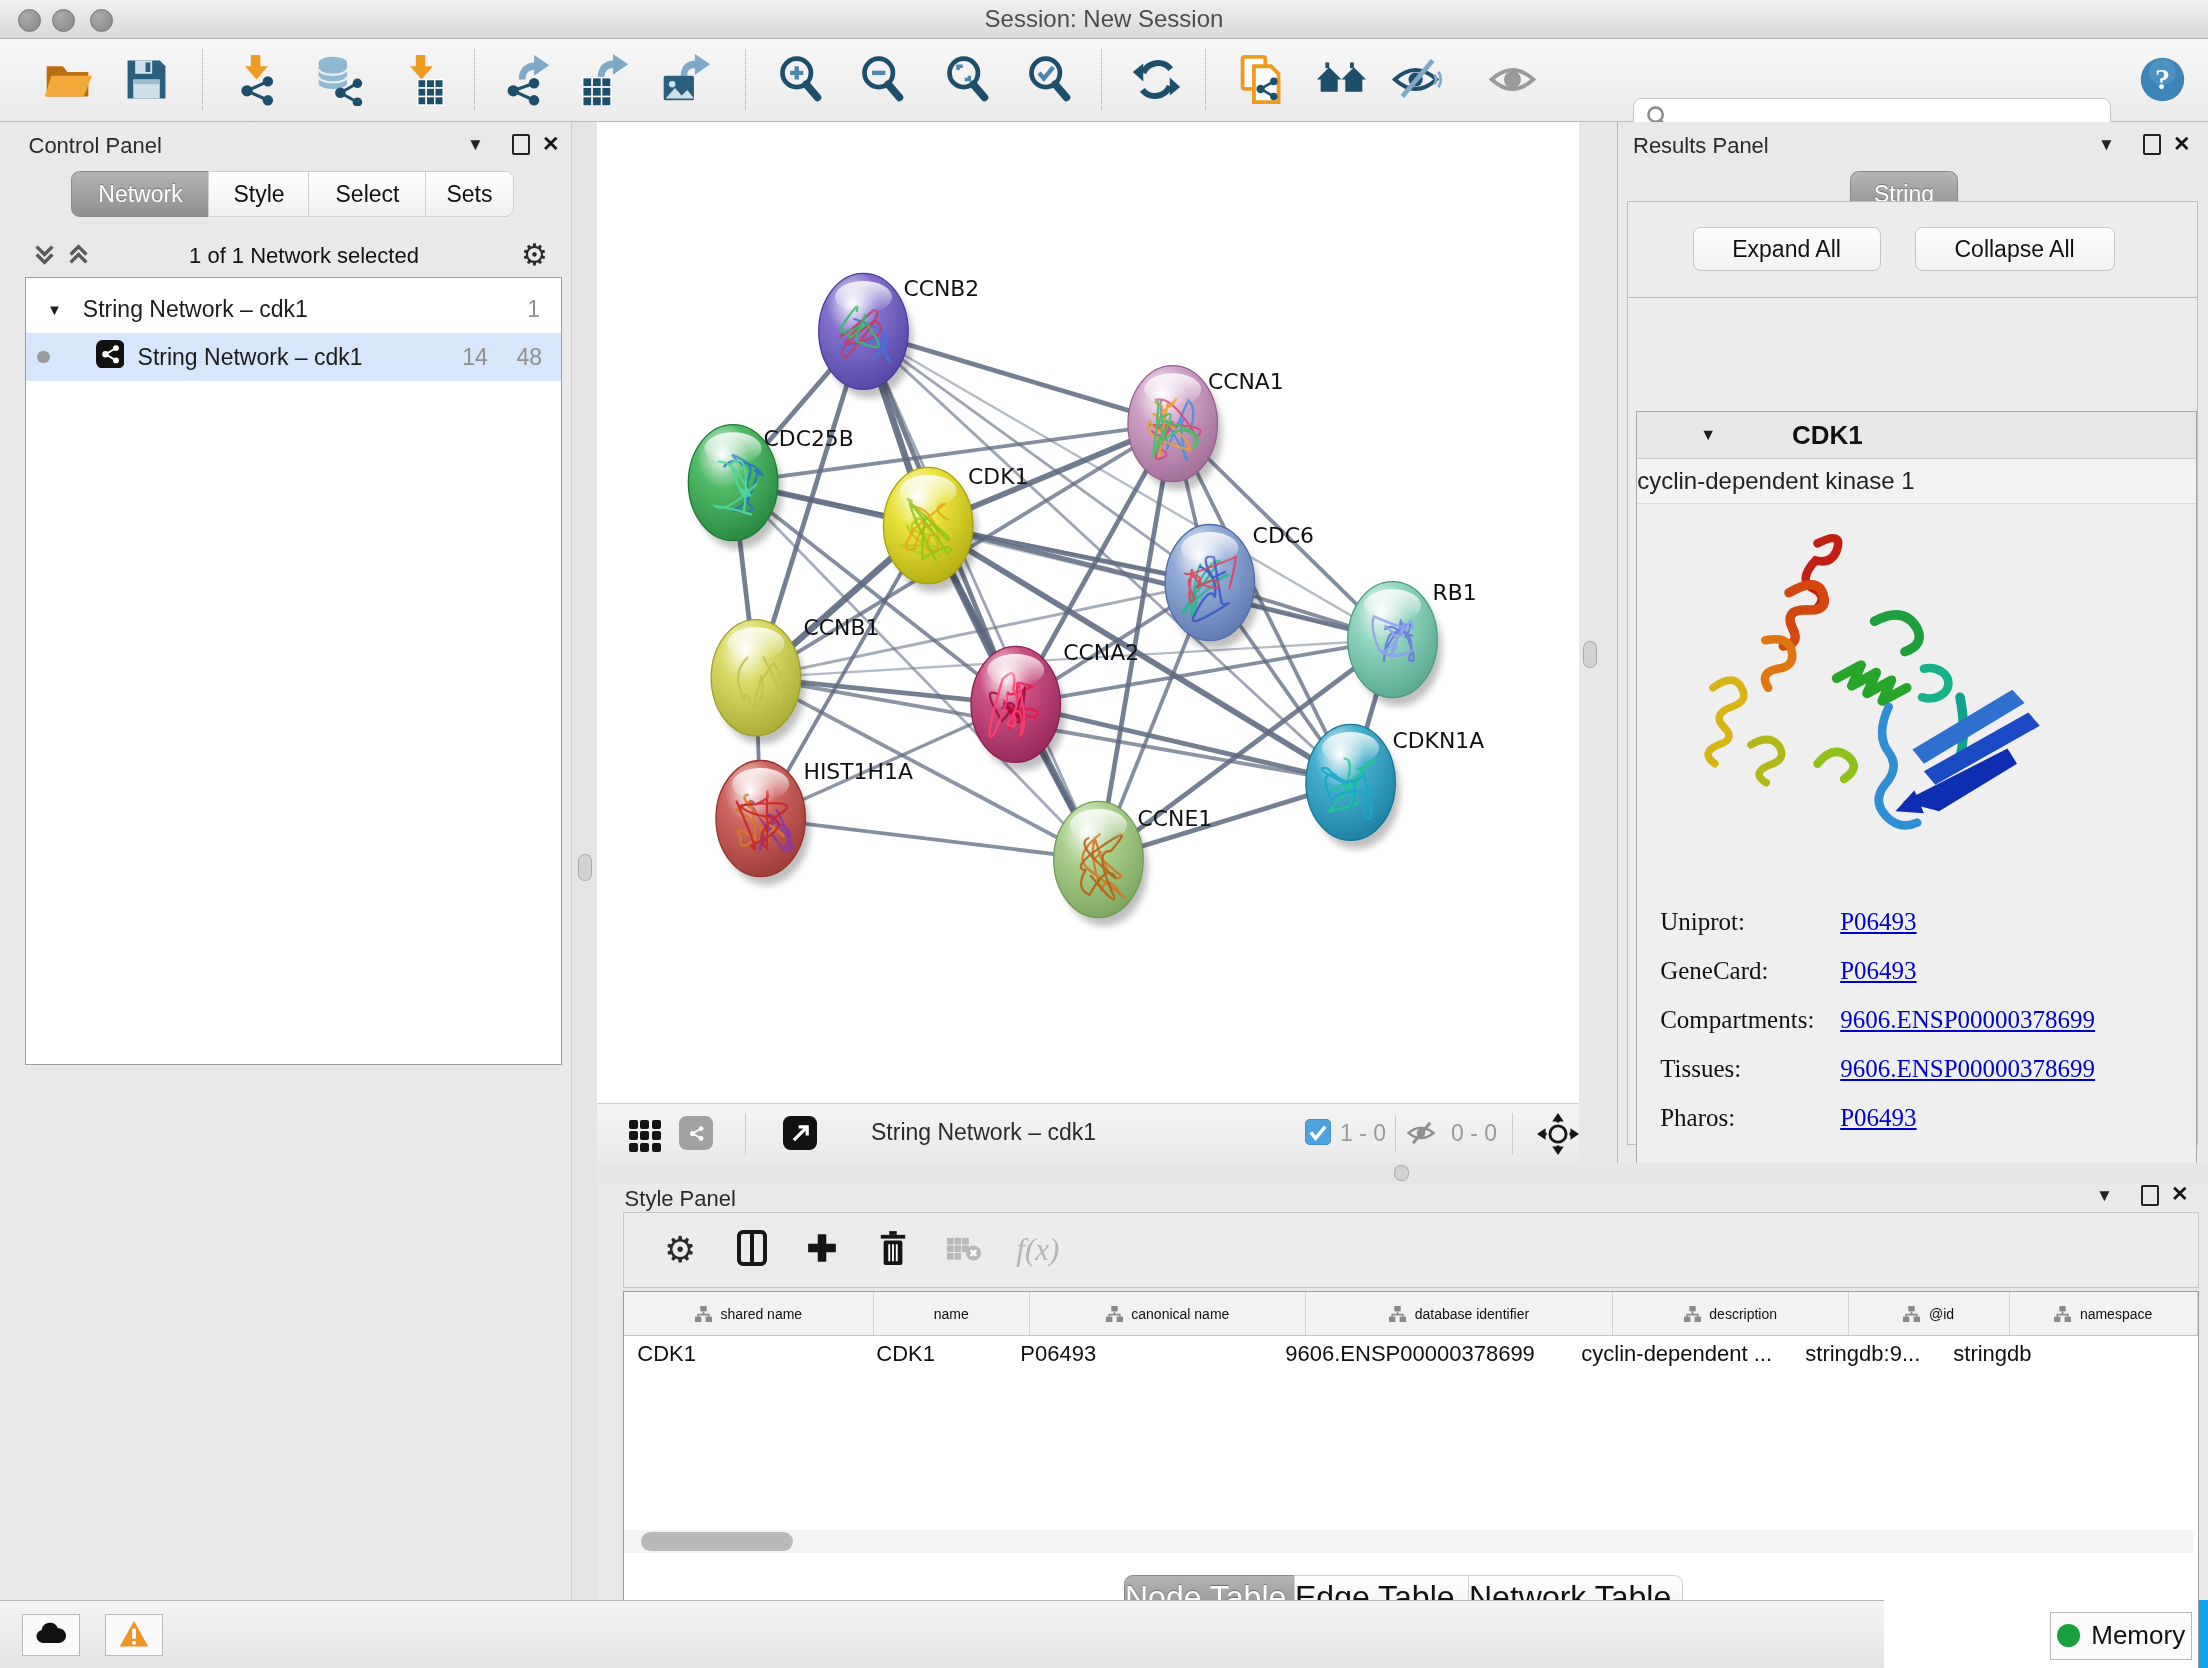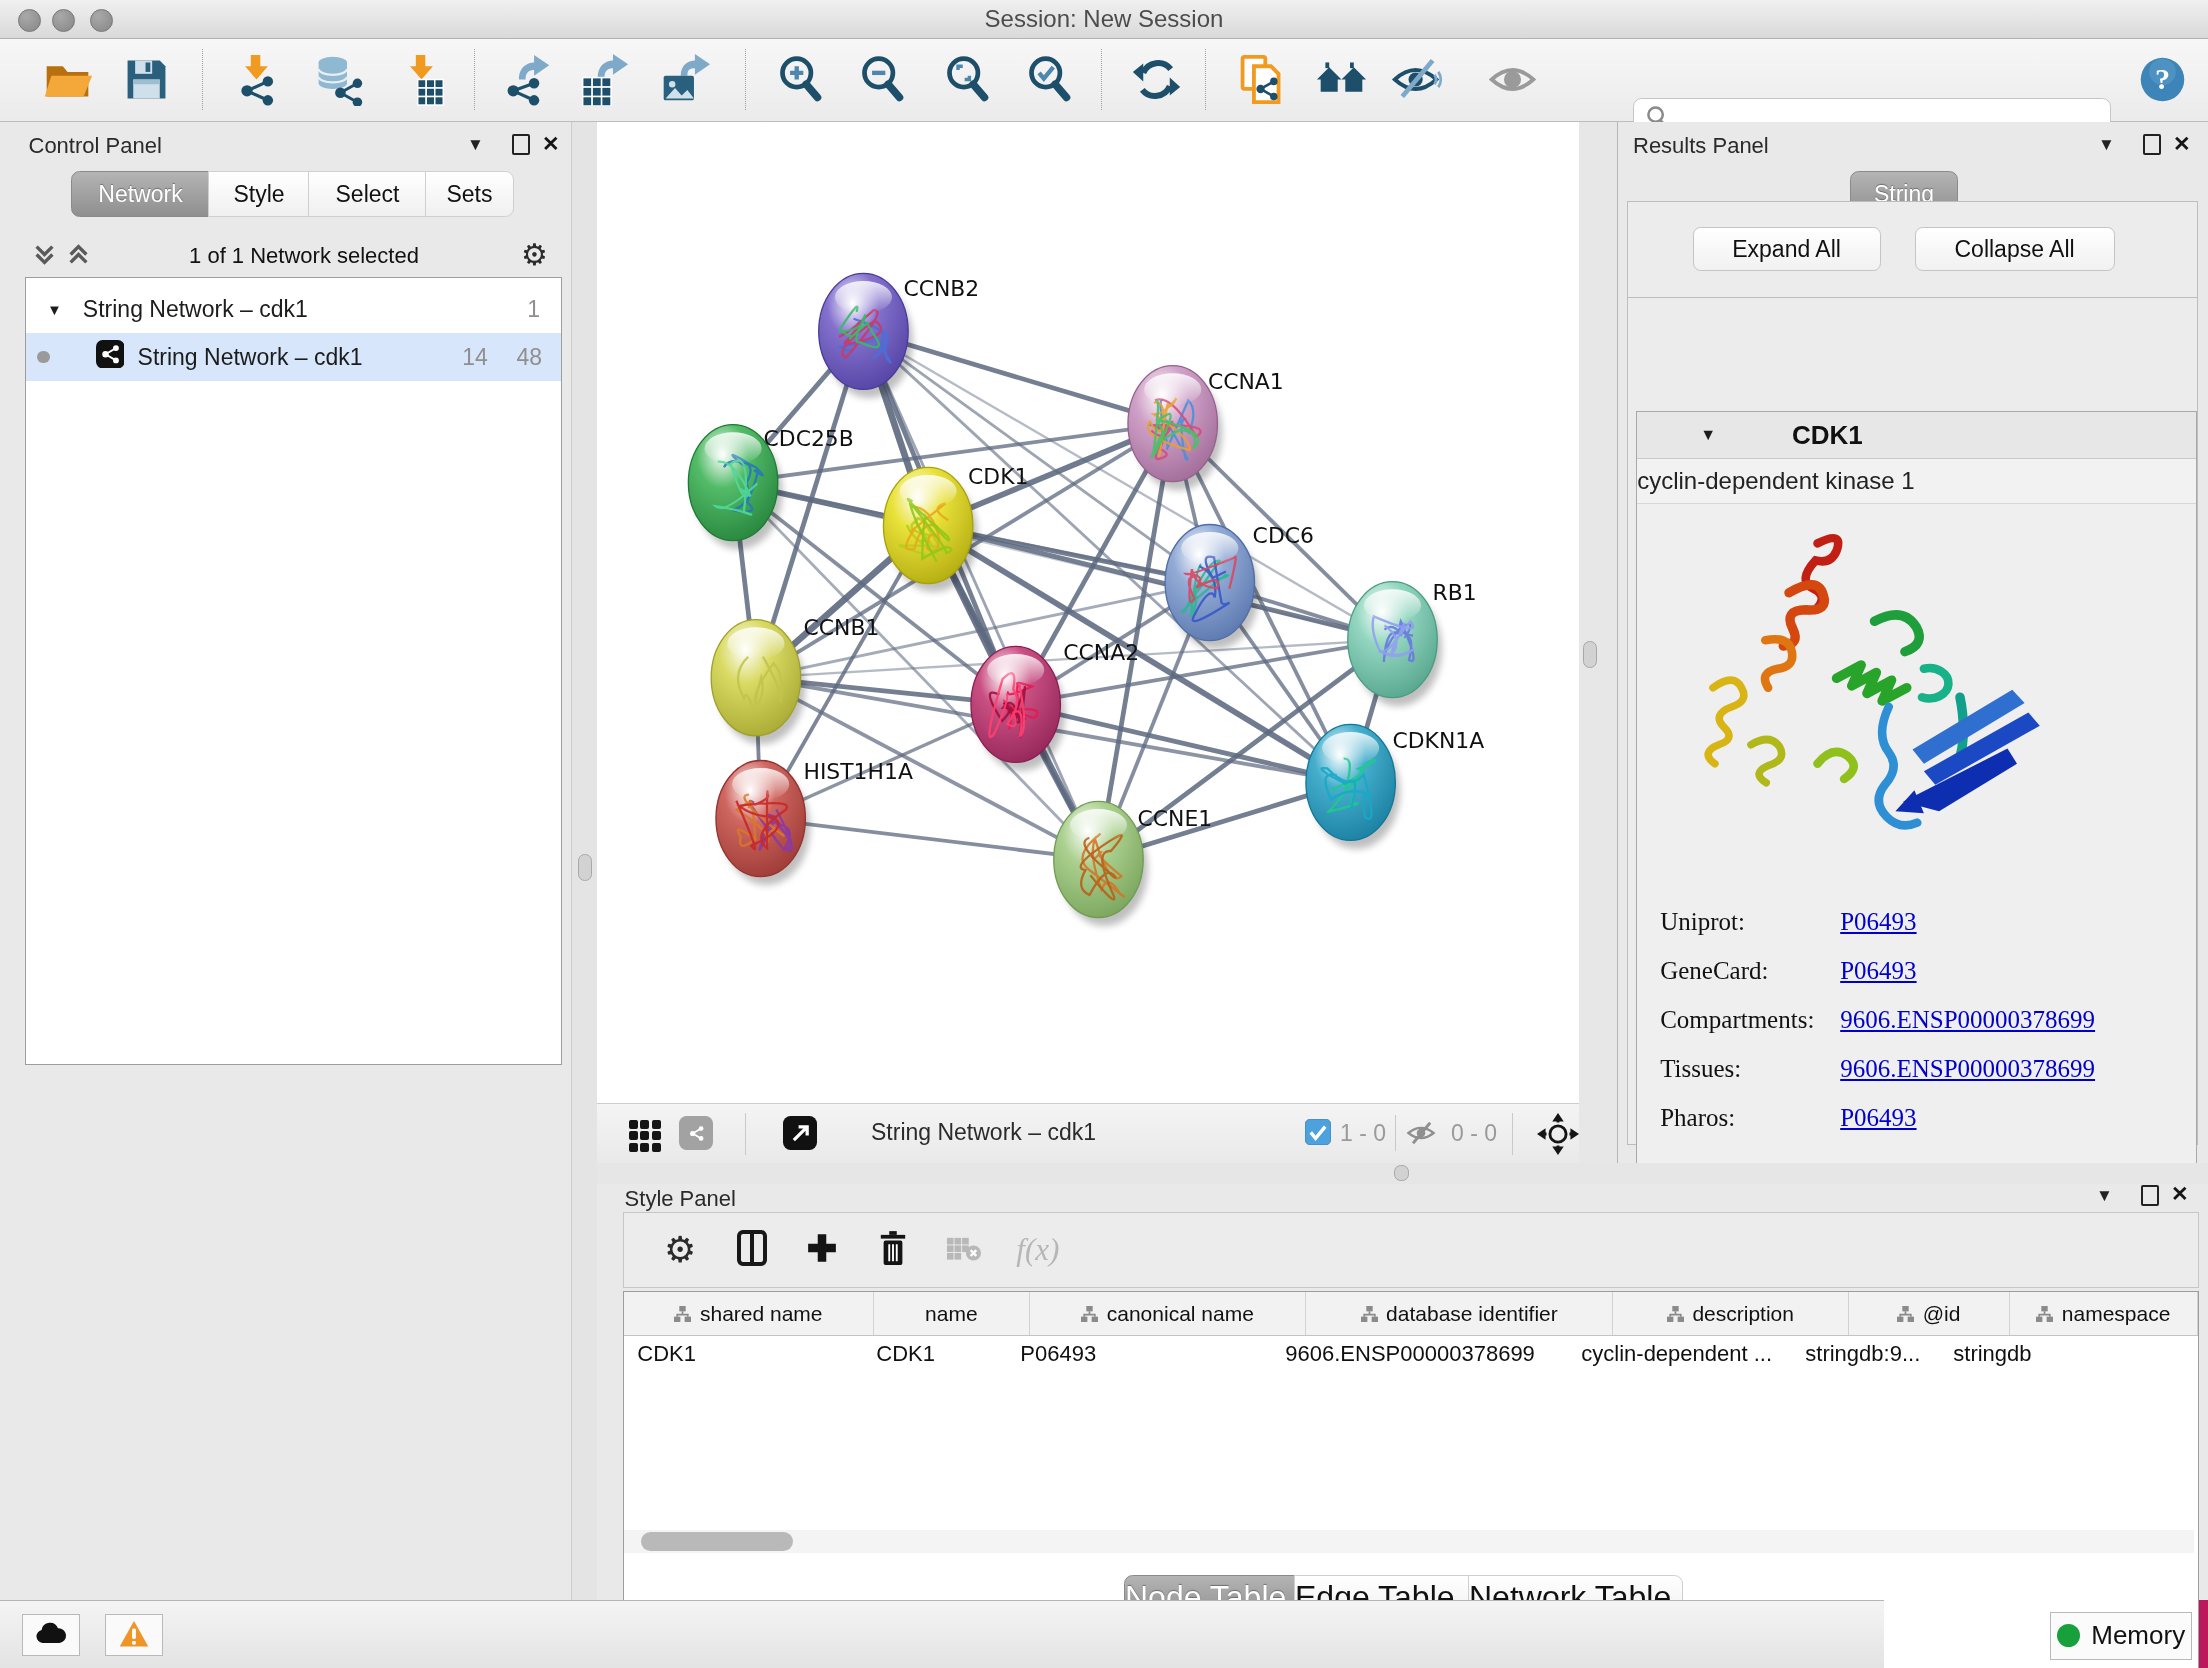--- a/index.html
+++ b/index.html
@@ -1,16 +1,16 @@
 <!DOCTYPE html>
 <html style="font-size:15px"><head>
 <meta charset="utf-8">
 <style>
   html,body{margin:0;padding:0;background:#d8d8d8;}
-  #app{position:relative;width:2208px;height:1668px;background:#be185d;overflow:hidden;
+  #app{position:relative;width:2208px;height:1668px;background:#0ea5e9;overflow:hidden;
        font-family:"Liberation Sans",sans-serif;color:#1c1c1c;}
   .abs{position:absolute;}
   
   .titlebar{left:0;top:0;width:2208px;height:38px;background:linear-gradient(#f0f0f0,#d9d9d9);
             border-bottom:1px solid #b2b2b2;}
   .traffic{position:absolute;top:8.6px;width:21px;height:21px;border-radius:50%;
            background:radial-gradient(circle at 35% 30%,#a9a9a9,#868686);border:1px solid #767676;}
   .wintitle{position:absolute;left:0;top:0;width:100%;height:38px;line-height:38px;text-align:center;
             font-size:24px;color:#4c4c4c;}
   
@@ -68,21 +68,21 @@
   .clrow .cl-label{position:absolute;left:23px;color:#111;}
   .clrow a{position:absolute;left:203px;color:#0000cc;text-decoration:underline;}
   
   .tpanel{left:597px;top:1184px;width:1611px;height:416px;background:#e9e9e9;}
   .tptool{position:absolute;left:26px;top:27.6px;width:1574px;height:74px;background:#ececec;
           border:1px solid #c6c6c6;display:flex;align-items:center;}
   .fx{font-family:"Liberation Serif",serif;font-style:italic;font-size:31px;color:#b6b6b6;}
   .ttable{position:absolute;left:26px;top:107px;width:1574px;height:506px;background:#fff;
           border:1.9px solid #9d9d9d;overflow:hidden;}
   .thead{display:flex;height:43px;background:#f2f2f2;border-bottom:1px solid #c4c4c4;}
-  .th{display:flex;align-items:center;justify-content:center;font-size:21px;color:#111;
+  .th{display:flex;align-items:center;justify-content:center;font-size:14px;color:#111;
       border-right:1px solid #d2d2d2;box-sizing:border-box;gap:8.6px;}
   .trow2{display:flex;height:36px;}
   .td{display:flex;align-items:center;font-size:22px;color:#101010;box-sizing:border-box;padding-left:13.3px;}
   .hscroll{position:absolute;left:0px;top:238px;width:1570px;height:23px;background:#f4f4f4;}
   .hthumb{position:absolute;left:17px;top:1.9px;width:152px;height:19px;background:#b9b9b9;border-radius:9.5px;}
   .btab{position:absolute;height:42px;line-height:42px;text-align:left;font-size:32px;
         background:linear-gradient(#ffffff,#f0f0f0);border:1px solid #cfcfcf;color:#111;}
   .btab.active{background:linear-gradient(#b4b4b4,#8f8f8f);color:#fff;text-shadow:0 -1px 1px #6e6e6e;border-color:#8a8a8a;}
   
   .statusbar{left:0;top:1600px;width:1884px;height:68px;background:linear-gradient(#f4f4f4,#e3e3e3);

